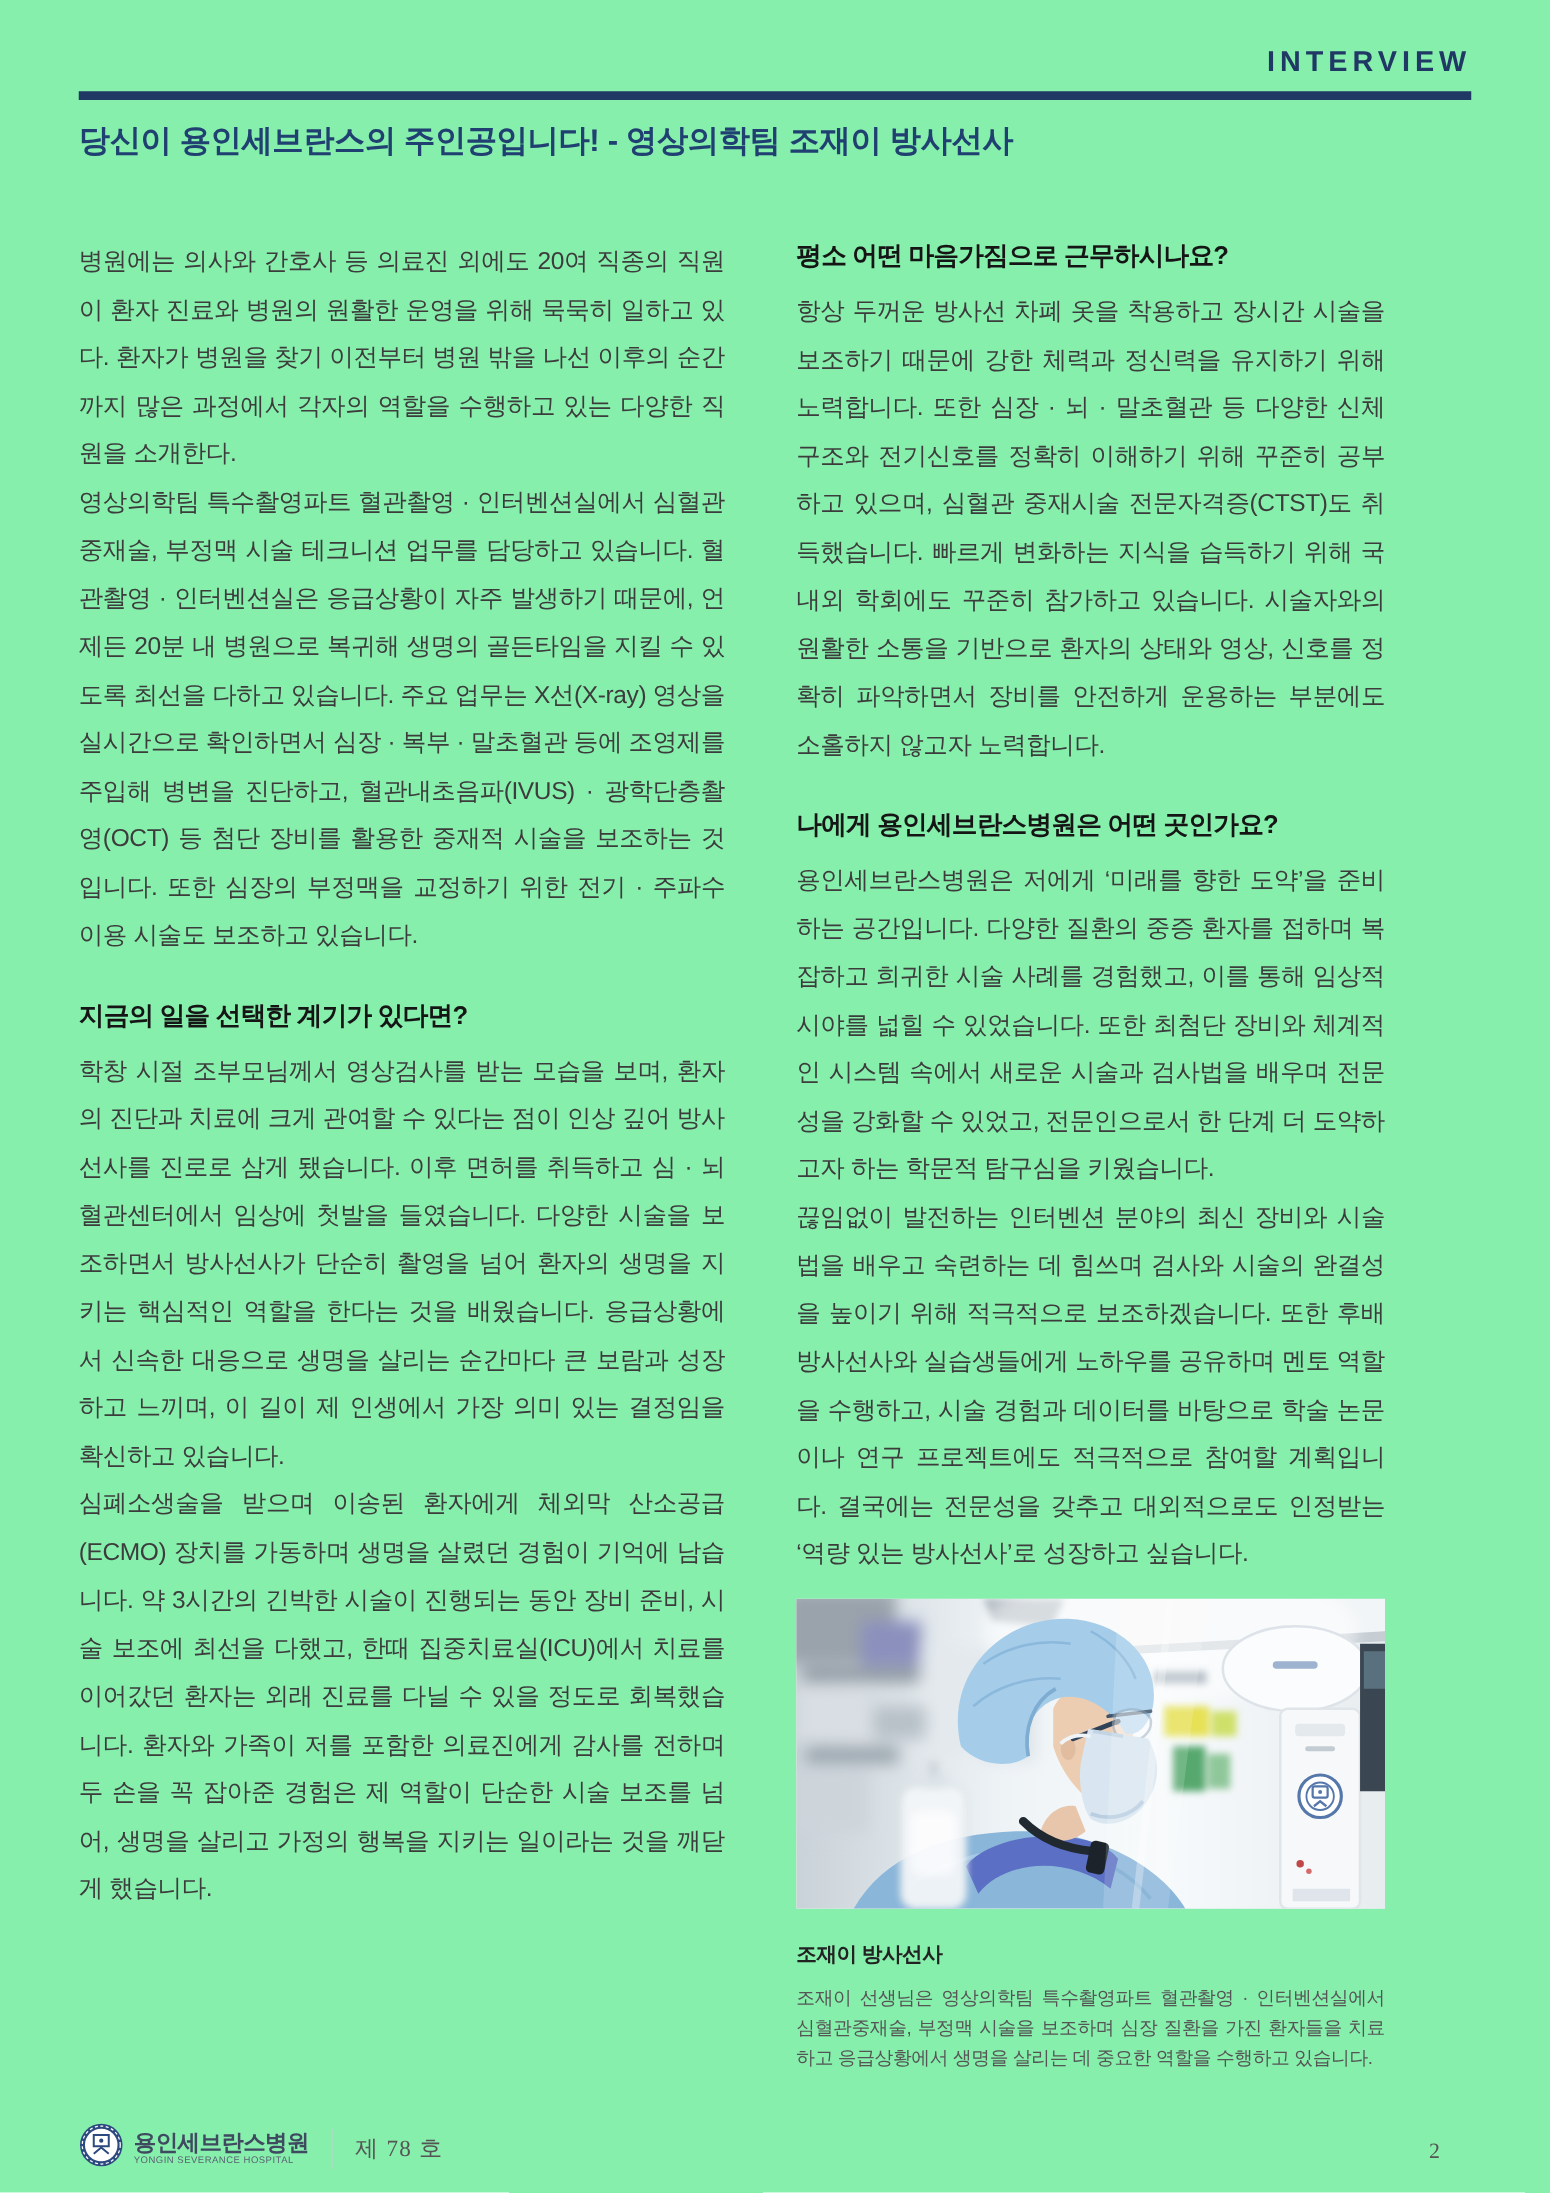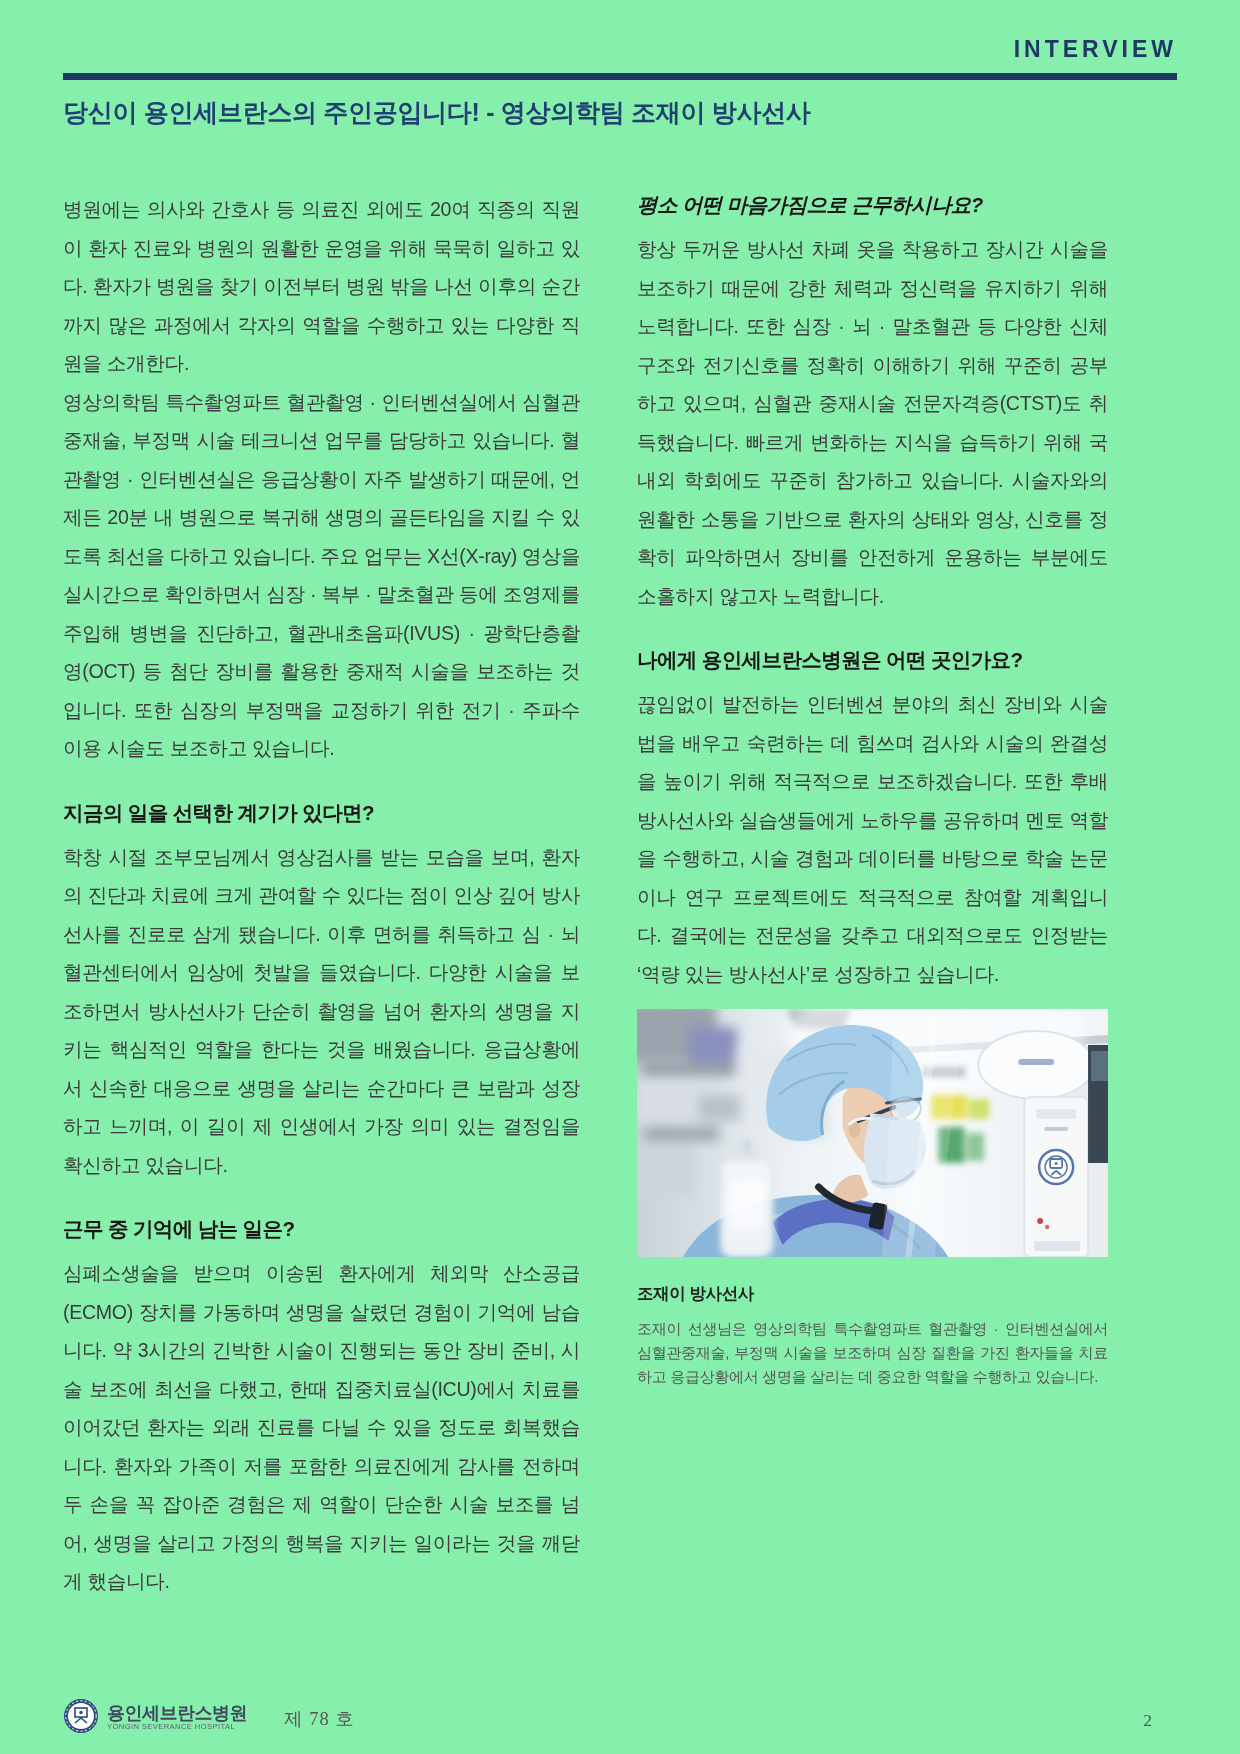--- a/index.html
+++ b/index.html
@@ -12,21 +12,21 @@
   .title{position:absolute;top:96px;left:63px;width:1114px;font-size:25px;font-weight:700;
          color:#1f4070;letter-spacing:-0.3px;margin:0;}
   
   .col{position:absolute;top:190px;}
   .col-left{left:63px;width:517px;}
   .col-right{left:637px;width:471px;}
   .col p.body{margin:0;font-size:19.6px;line-height:38.5px;color:#3c3c3c;
               text-align:justify;letter-spacing:-0.3px;}
   .col h2{margin:30px 0 10px 0;font-size:20.5px;line-height:30px;color:#151515;
           font-weight:700;letter-spacing:-0.6px;}
-  .col h2.first{margin-top:0;font-style:italic;}
+  .col h2.first{margin-top:0;}
   
   figure{margin:16px 0 0 0;}
   .photo{width:471px;height:248px;overflow:hidden;background:#e9eef1;}
   .photo svg{display:block;}
   .cap-title{margin-top:26px;font-size:16.5px;font-weight:700;color:#222222;letter-spacing:-0.4px;}
   .cap-text{margin:12px 0 0 0;font-size:15px;line-height:24px;color:#555555;
             text-align:justify;letter-spacing:-0.3px;}
   
   .footer-left{position:absolute;left:63px;top:1698px;display:flex;align-items:center;}
   .logo-text{margin-left:8px;}
@@ -48,29 +48,29 @@
   <h1 class="title">당신이 용인세브란스의 주인공입니다! - 영상의학팀 조재이 방사선사</h1>
 
   <div class="col col-left">
     <p class="body">병원에는 의사와 간호사 등 의료진 외에도 20여 직종의 직원이 환자 진료와 병원의 원활한 운영을 위해 묵묵히 일하고 있다. 환자가 병원을 찾기 이전부터 병원 밖을 나선 이후의 순간까지 많은 과정에서 각자의 역할을 수행하고 있는 다양한 직원을 소개한다.</p>
 
     <p class="body">영상의학팀 특수촬영파트 혈관촬영 · 인터벤션실에서 심혈관 중재술, 부정맥 시술 테크니션 업무를 담당하고 있습니다. 혈관촬영 · 인터벤션실은 응급상황이 자주 발생하기 때문에, 언제든 20분 내 병원으로 복귀해 생명의 골든타임을 지킬 수 있도록 최선을 다하고 있습니다. 주요 업무는 X선(X-ray) 영상을 실시간으로 확인하면서 심장 · 복부 · 말초혈관 등에 조영제를 주입해 병변을 진단하고, 혈관내초음파(IVUS) · 광학단층촬영(OCT) 등 첨단 장비를 활용한 중재적 시술을 보조하는 것입니다. 또한 심장의 부정맥을 교정하기 위한 전기 · 주파수 이용 시술도 보조하고 있습니다.</p>
 
     <h2>지금의 일을 선택한 계기가 있다면?</h2>
     <p class="body">학창 시절 조부모님께서 영상검사를 받는 모습을 보며, 환자의 진단과 치료에 크게 관여할 수 있다는 점이 인상 깊어 방사선사를 진로로 삼게 됐습니다. 이후 면허를 취득하고 심 · 뇌혈관센터에서 임상에 첫발을 들였습니다. 다양한 시술을 보조하면서 방사선사가 단순히 촬영을 넘어 환자의 생명을 지키는 핵심적인 역할을 한다는 것을 배웠습니다. 응급상황에서 신속한 대응으로 생명을 살리는 순간마다 큰 보람과 성장하고 느끼며, 이 길이 제 인생에서 가장 의미 있는 결정임을 확신하고 있습니다.</p>
 
-    <h2>근무 중 기억에 남는 일은?</h2>
     <p class="body">심폐소생술을 받으며 이송된 환자에게 체외막 산소공급(ECMO) 장치를 가동하며 생명을 살렸던 경험이 기억에 남습니다. 약 3시간의 긴박한 시술이 진행되는 동안 장비 준비, 시술 보조에 최선을 다했고, 한때 집중치료실(ICU)에서 치료를 이어갔던 환자는 외래 진료를 다닐 수 있을 정도로 회복했습니다. 환자와 가족이 저를 포함한 의료진에게 감사를 전하며 두 손을 꼭 잡아준 경험은 제 역할이 단순한 시술 보조를 넘어, 생명을 살리고 가정의 행복을 지키는 일이라는 것을 깨닫게 했습니다.</p>
   </div>
 
   <div class="col col-right">
     <h2 class="first">평소 어떤 마음가짐으로 근무하시나요?</h2>
     <p class="body">항상 두꺼운 방사선 차폐 옷을 착용하고 장시간 시술을 보조하기 때문에 강한 체력과 정신력을 유지하기 위해 노력합니다. 또한 심장 · 뇌 · 말초혈관 등 다양한 신체 구조와 전기신호를 정확히 이해하기 위해 꾸준히 공부하고 있으며, 심혈관 중재시술 전문자격증(CTST)도 취득했습니다. 빠르게 변화하는 지식을 습득하기 위해 국내외 학회에도 꾸준히 참가하고 있습니다. 시술자와의 원활한 소통을 기반으로 환자의 상태와 영상, 신호를 정확히 파악하면서 장비를 안전하게 운용하는 부분에도 소홀하지 않고자 노력합니다.</p>
 
     <h2>나에게 용인세브란스병원은 어떤 곳인가요?</h2>
+    <p class="body">용인세브란스병원은 저에게 ‘미래를 향한 도약’을 준비하는 공간입니다. 다양한 질환의 중증 환자를 접하며 복잡하고 희귀한 시술 사례를 경험했고, 이를 통해 임상적 시야를 넓힐 수 있었습니다. 또한 최첨단 장비와 체계적인 시스템 속에서 새로운 시술과 검사법을 배우며 전문성을 강화할 수 있었고, 전문인으로서 한 단계 더 도약하고자 하는 학문적 탐구심을 키웠습니다.</p>
 
     <p class="body">끊임없이 발전하는 인터벤션 분야의 최신 장비와 시술법을 배우고 숙련하는 데 힘쓰며 검사와 시술의 완결성을 높이기 위해 적극적으로 보조하겠습니다. 또한 후배 방사선사와 실습생들에게 노하우를 공유하며 멘토 역할을 수행하고, 시술 경험과 데이터를 바탕으로 학술 논문이나 연구 프로젝트에도 적극적으로 참여할 계획입니다. 결국에는 전문성을 갖추고 대외적으로도 인정받는 ‘역량 있는 방사선사’로 성장하고 싶습니다.</p>
 
     <figure>
       <div class="photo">
         <svg width="471" height="248" viewBox="0 0 472 248" preserveAspectRatio="none" aria-hidden="true">
           <defs>
             <filter id="b3" x="-30%" y="-30%" width="160%" height="160%">
                 <feGaussianBlur stdDeviation="3"></feGaussianBlur>
               </filter>

